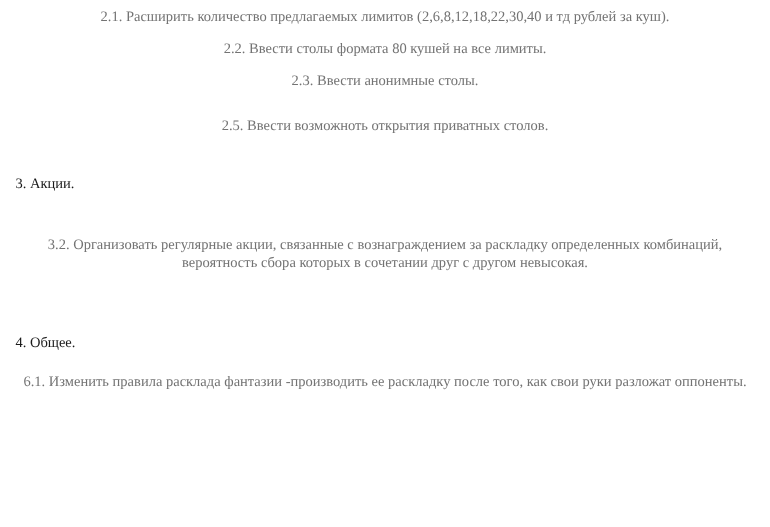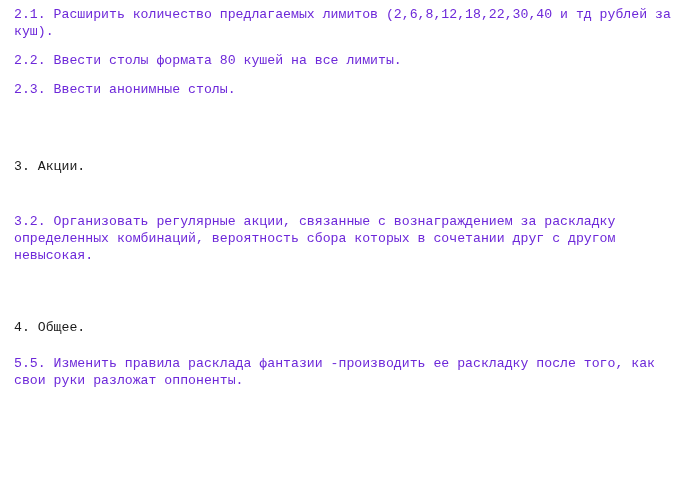--- a/index.html
+++ b/index.html
@@ -15,34 +15,34 @@
     color: #1a1a1a;
   }
   .page {
     position: relative;
     width: 700px;
     height: 479px;
     box-sizing: border-box;
     padding: 6px 14px 0 14px;
   }
   .para {
-    font-family: Liberation Mono, monospace;
+    font-family: Liberation Serif, serif;
     font-size: 13.2px;
     line-height: 17px;
-    color: #6d28d9;
+    color: #737373;
     margin: 0;
     padding: 0;
-    text-align: left;
+    text-align: center;
     white-space: pre-wrap;
   }
   .gap-sm { height: 12px; }
   .gap-md { height: 19px; }
   .gap-xl { height: 36px; }
   .heading {
-    font-family: Liberation Mono, monospace;
+    font-family: Liberation Serif, serif;
     font-size: 13.2px;
     line-height: 17px;
     color: #1a1a1a;
     margin: 0;
   }
 </style>
 </head>
 <body>
 
 <div class="page">
@@ -51,32 +51,33 @@
   <div class="gap-sm"></div>
 
   <p class="para">2.2. Ввести столы формата 80 кушей на все лимиты.</p>
   <div class="gap-sm"></div>
 
   <p class="para">2.3. Ввести анонимные столы.</p>
   <div class="gap-sm"></div>
 
   <div class="gap-sm"></div>
 
+  <p class="para">2.5. Ввести возможноть открытия приватных столов.</p>
   <div class="gap-xl"></div>
 
   <p class="heading">3. Акции.</p>
   <div class="gap-md"></div>
 
   <div class="gap-md"></div>
 
   <p class="para">3.2. Организовать регулярные акции, связанные с вознаграждением за раскладку определенных комбинаций, вероятность сбора которых в сочетании друг с другом невысокая.</p>
   <div class="gap-md"></div>
 
   <div class="gap-xl"></div>
 
   <p class="heading">4. Общее.</p>
   <div class="gap-md"></div>
 
-  <p class="para">5.5. Изменить правила расклада фантазии -производить ее раскладку после того, как свои руки разложат оппоненты.</p>
+  <p class="para">6.1. Изменить правила расклада фантазии -производить ее раскладку после того, как свои руки разложат оппоненты.</p>
   <div class="gap-md"></div>
 
 
 </div>
 
 </body></html>

